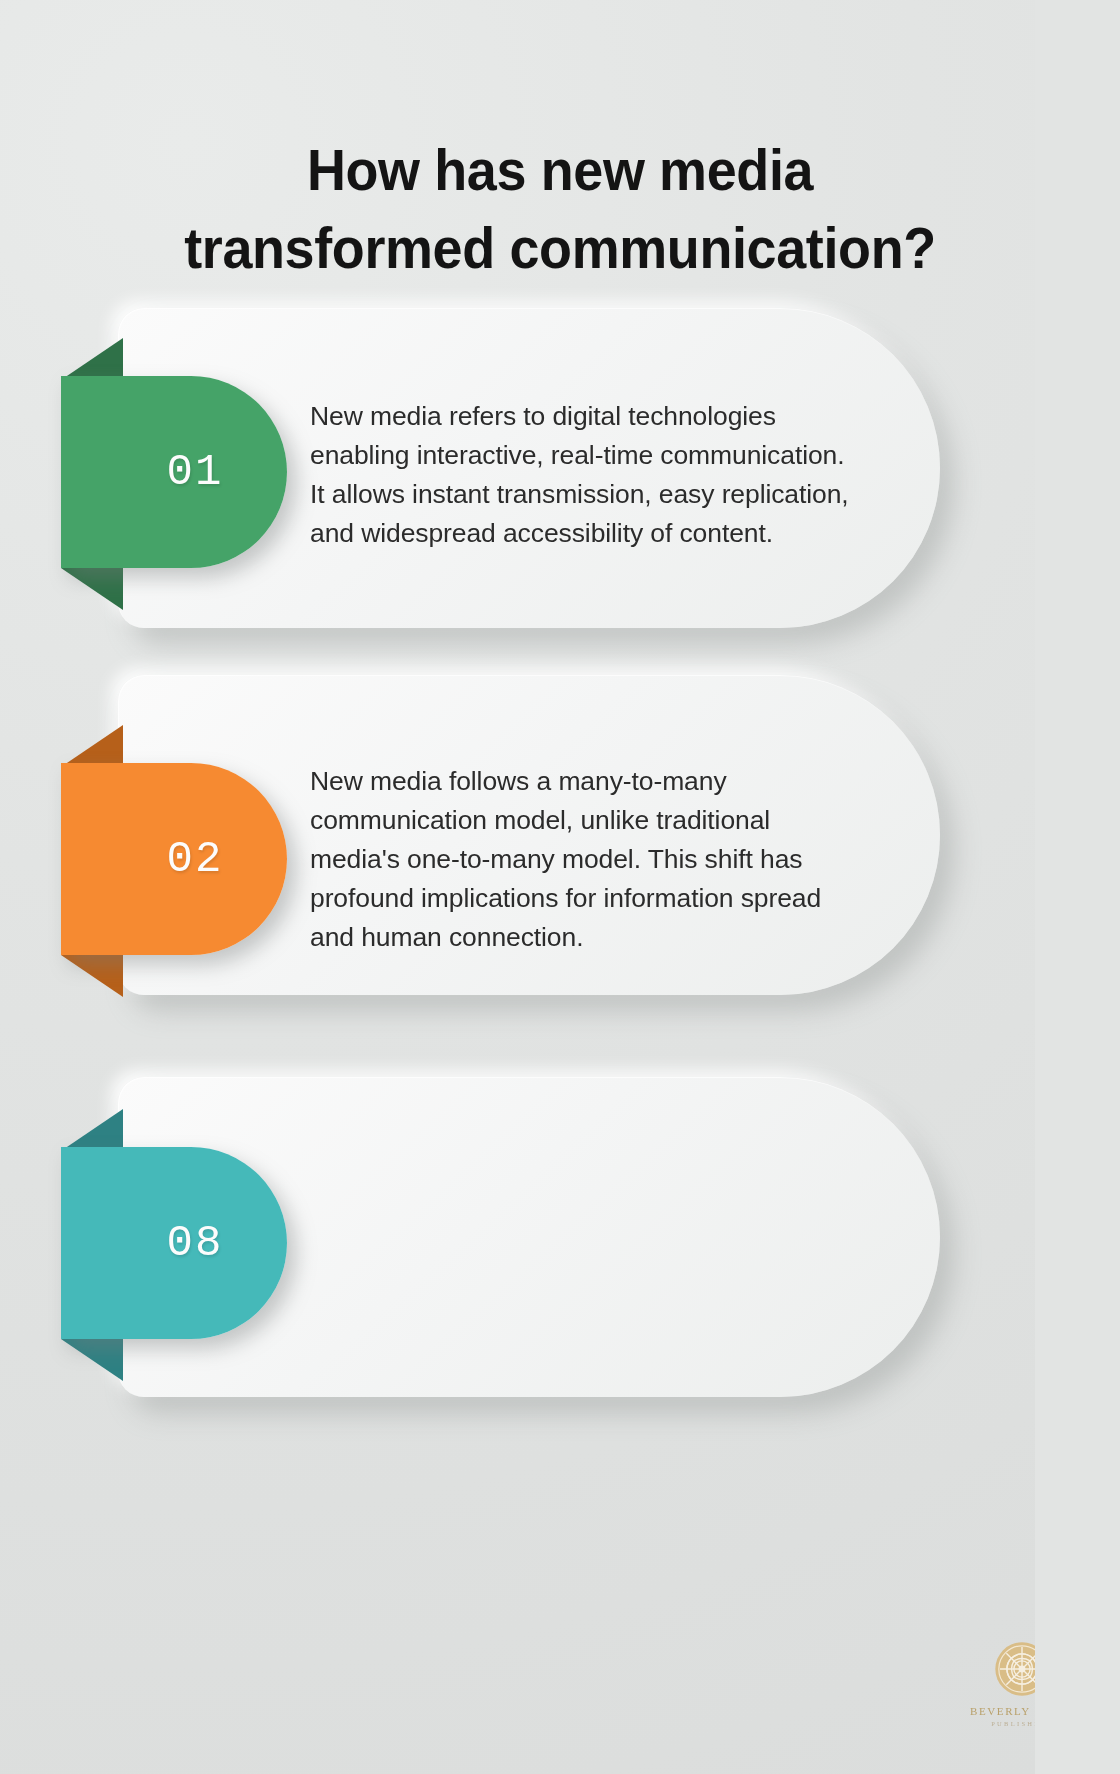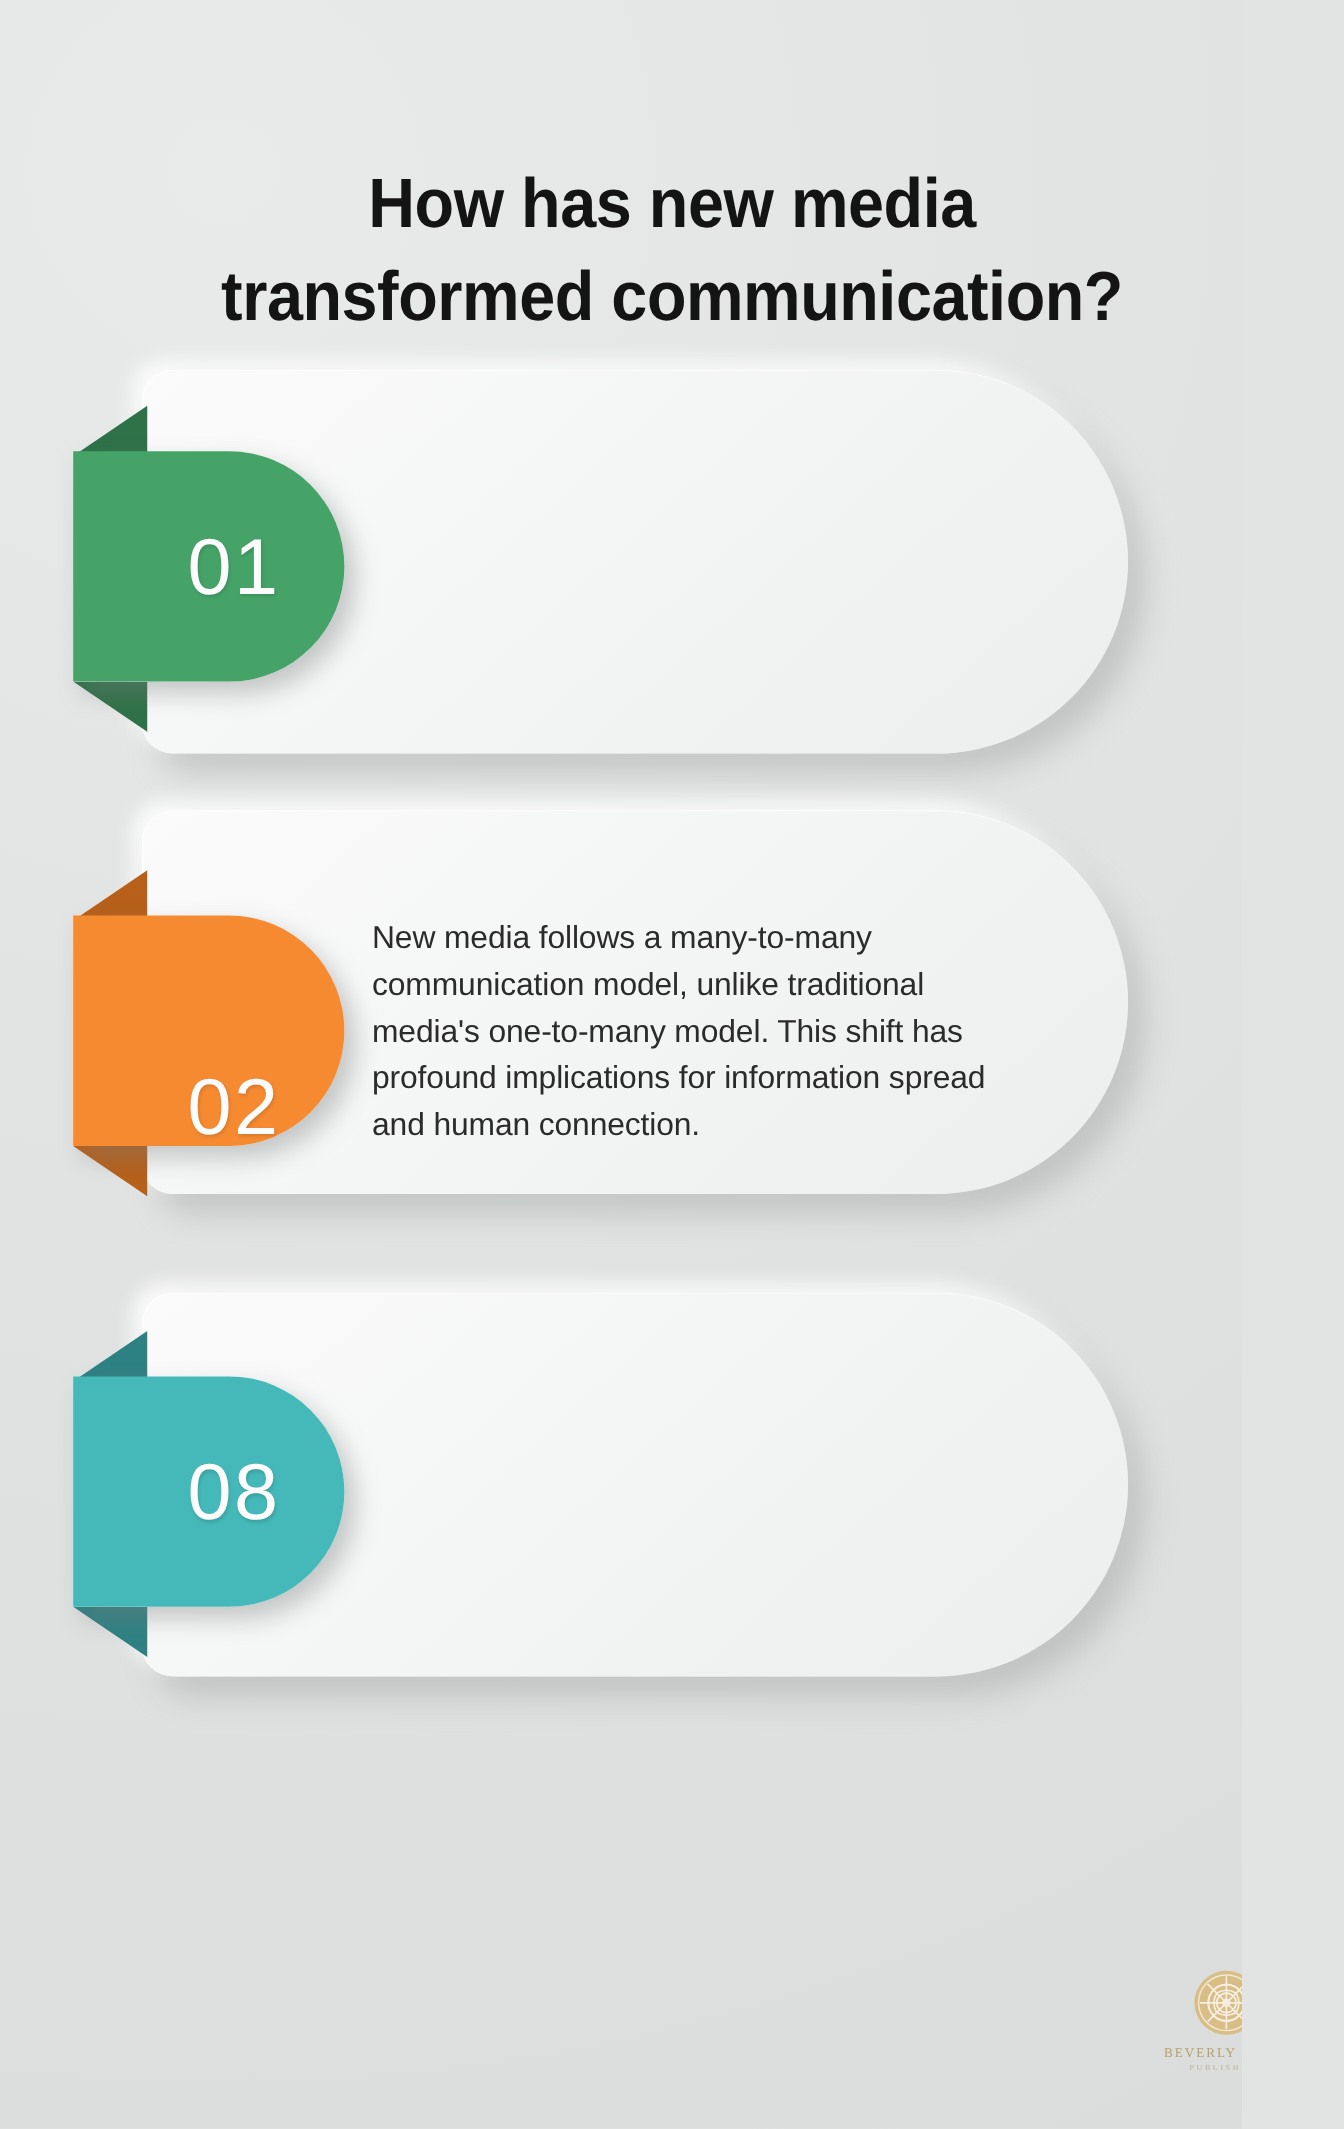--- a/index.html
+++ b/index.html
@@ -84,23 +84,23 @@
     width: 226px;
     height: 192px;
     border-radius: 0 104px 104px 0;
     display: flex;
     align-items: center;
     justify-content: center;
     box-shadow: 9px 10px 20px rgba(120,125,124,0.40);
   }
   .badge-num {
     color: #fcfcfc;
-    font-family: Liberation Sans, sans-serif;
+    font-family: Liberation Mono, monospace;
     font-weight: 300;
-    font-size: 66px;
+    font-size: 44px;
     line-height: 66px;
     letter-spacing: 2px;
     padding-left: 42px;
     text-shadow: 1px 2px 3px rgba(0,0,0,0.13);
   }
 
   
   .copy {
     position: absolute;
     color: #2b2b2b;
@@ -111,21 +111,21 @@
     width: 540px;
     left: 310px;
   }
 
   
   .c1 .badge { top: 68px; }
   .c1 .fold-top { top: 30px; }
   .c1 .fold-bot { top: 260px; }
   .c1 .copy { top: 62px; }
 
-  .c2 .badge { top: 88px; align-items: flex-end; }
+  .c2 .badge { top: 88px; }
   .c2 .fold-top { top: 50px; }
   .c2 .fold-bot { top: 280px; }
   .c2 .copy { top: 60px; }
 
   .c3 .badge { top: 70px; }
   .c3 .fold-top { top: 32px; }
   .c3 .fold-bot { top: 262px; }
   .c3 .copy { top: 60px; }
 
   
@@ -168,20 +168,21 @@
     <span class="title-line">transformed communication?</span>
   </h1>
 
   <div class="card-wrap c1">
     <div class="panel"></div>
     <div class="fold fold-top" style="background: rgb(47, 113, 72); clip-path: polygon(0% 100%, 100% 0%, 100% 100%);"></div>
     <div class="fold fold-bot" style="background: rgb(47, 113, 72); clip-path: polygon(0% 0%, 100% 0%, 100% 100%);"></div>
     <div class="badge" style="background: linear-gradient(135deg, rgb(69, 163, 104) 0%, rgb(69, 163, 104) 60%, rgb(69, 163, 104) 100%);">
       <span class="badge-num">01</span>
     </div>
+    <p class="copy">New media refers to digital technologies enabling interactive, real-time communication. It allows instant transmission, easy replication, and widespread accessibility of content.</p>
   </div>
 
   <div class="card-wrap c2">
     <div class="panel"></div>
     <div class="fold fold-top" style="background: rgb(182, 96, 26); clip-path: polygon(0% 100%, 100% 0%, 100% 100%);"></div>
     <div class="fold fold-bot" style="background: rgb(182, 96, 26); clip-path: polygon(0% 0%, 100% 0%, 100% 100%);"></div>
     <div class="badge" style="background: linear-gradient(135deg, rgb(246, 138, 49) 0%, rgb(246, 138, 49) 60%, rgb(246, 138, 49) 100%);">
       <span class="badge-num">02</span>
     </div>
     <p class="copy">New media follows a many-to-many communication model, unlike traditional media's one-to-many model. This shift has profound implications for information spread and human connection.</p>

